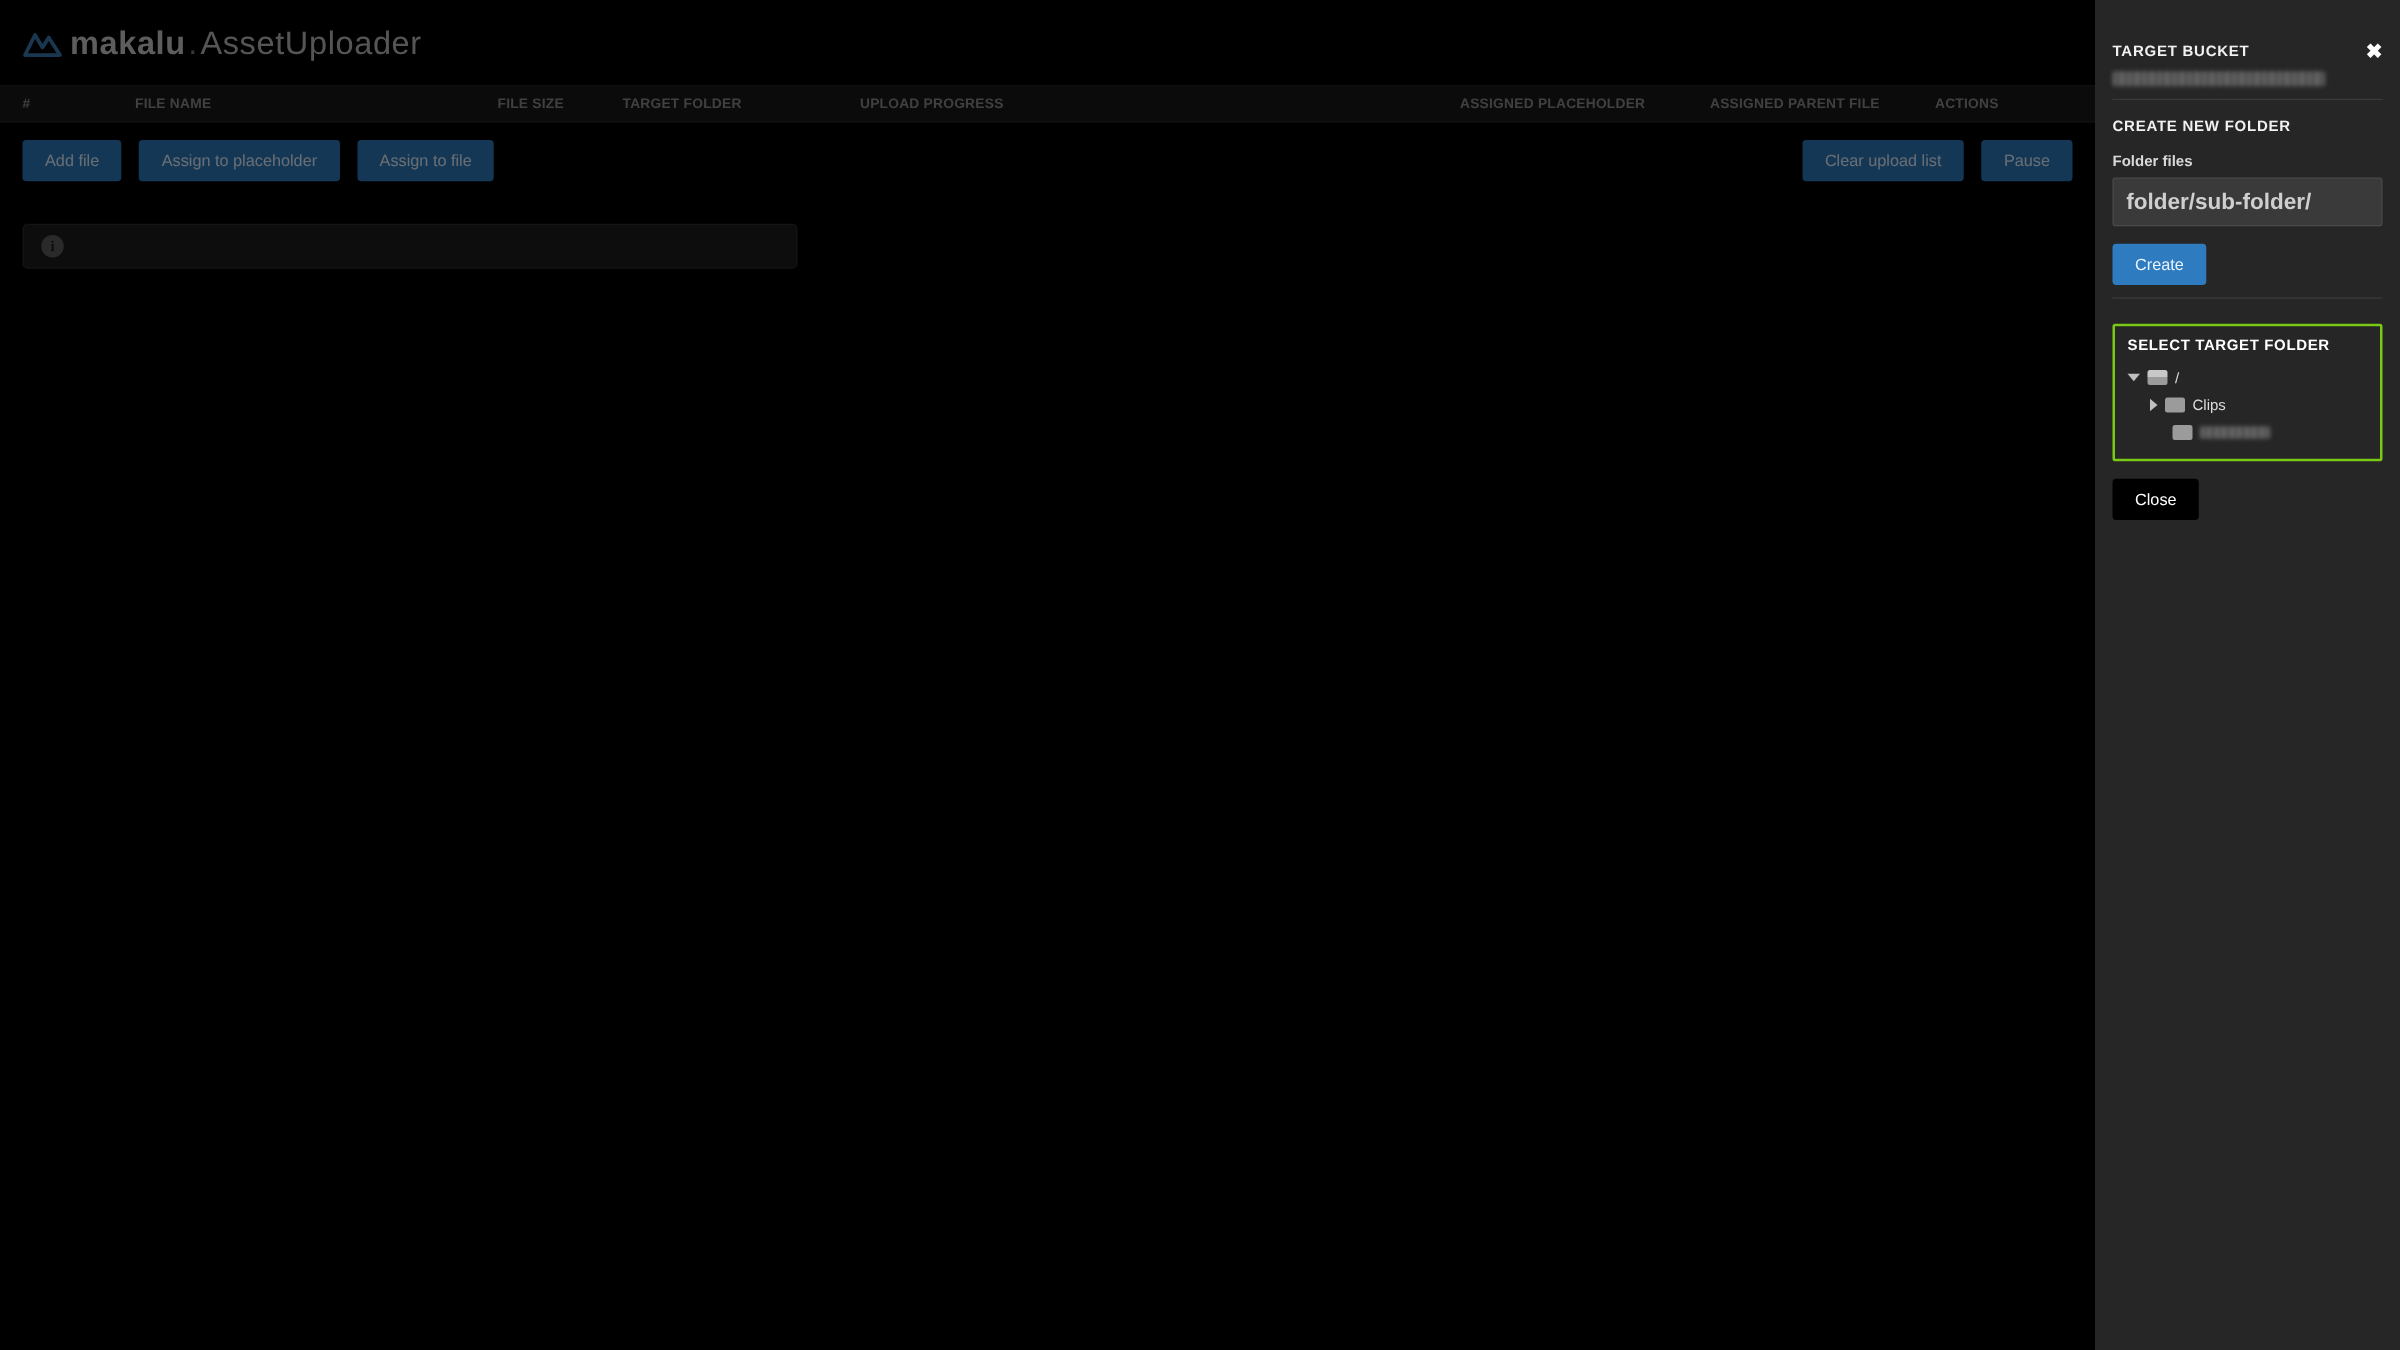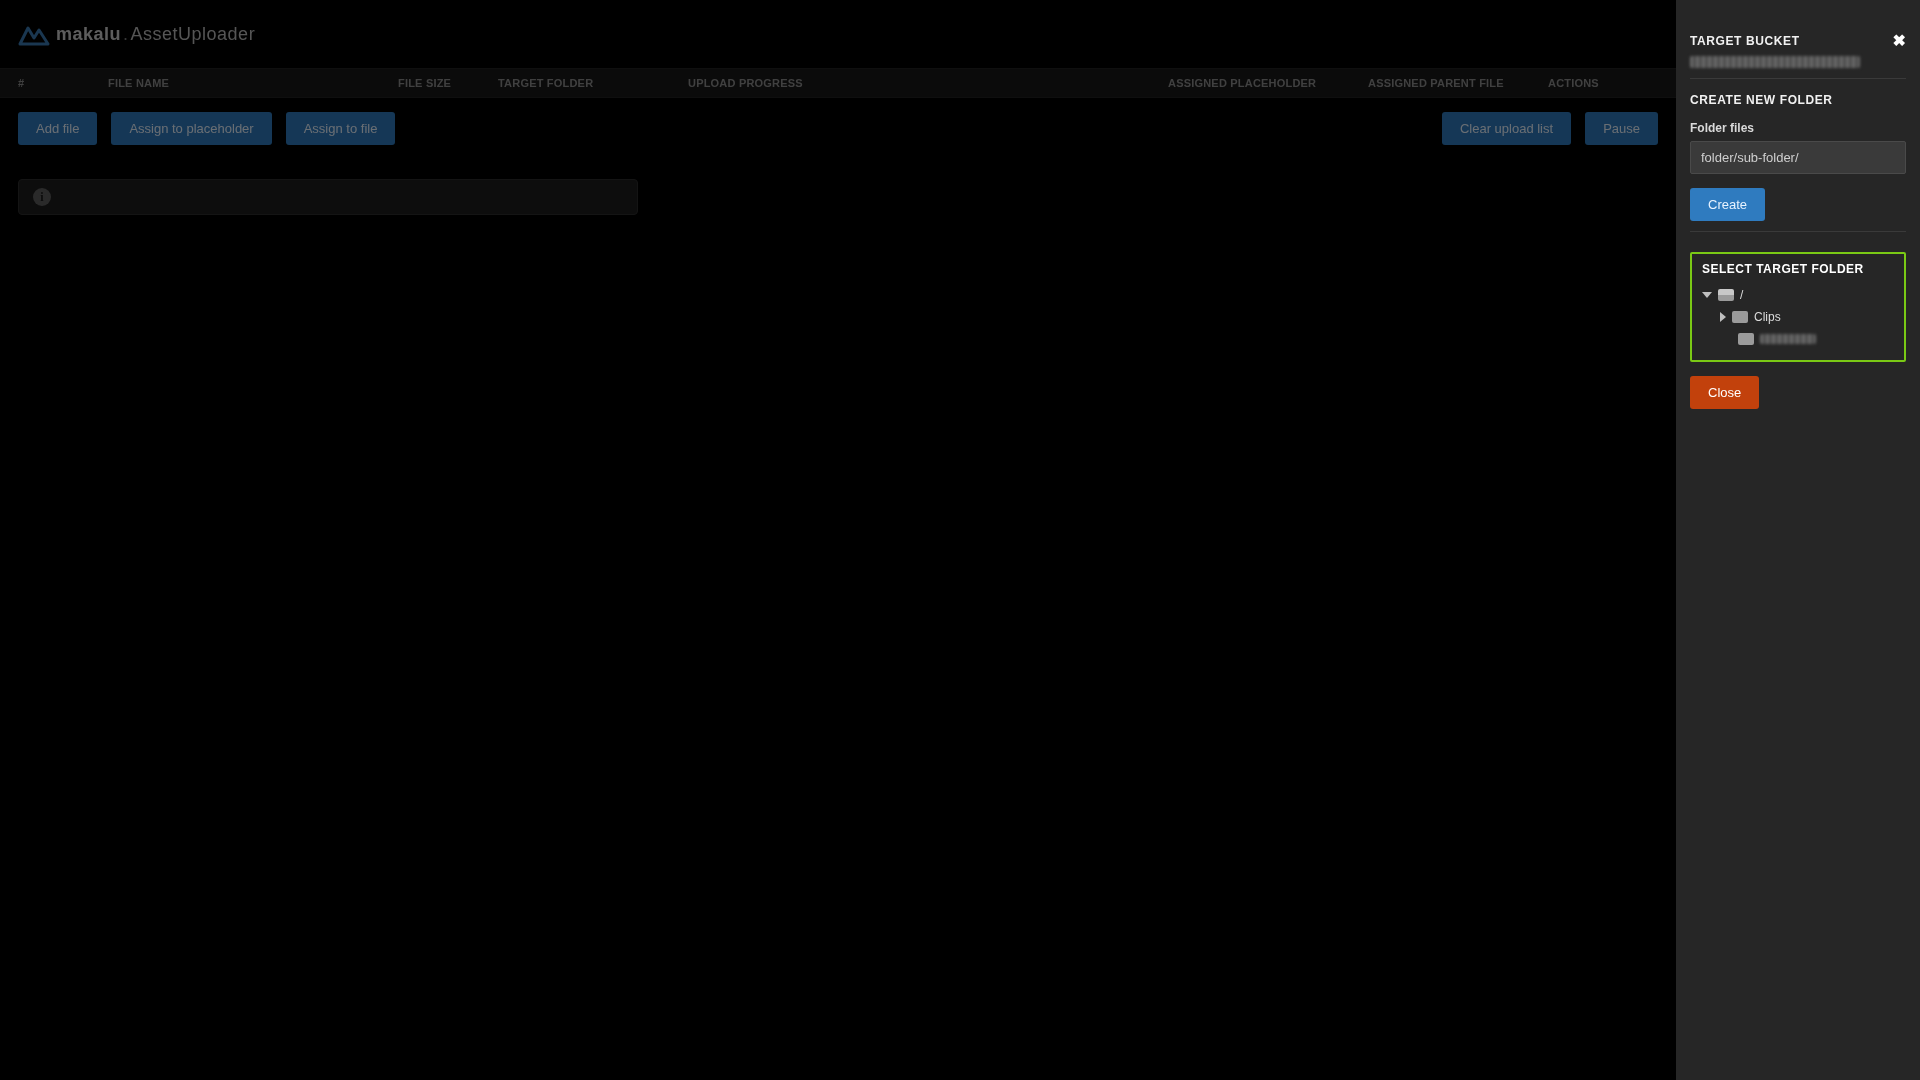--- a/index.html
+++ b/index.html
@@ -40,21 +40,21 @@
     padding: 0 18px;
     background: #000;
   }
   .logo-wrap {
     display: flex;
     align-items: center;
     gap: 6px;
   }
   .logo-icon svg { display: block; }
   .logo-text {
-    font-size: 18px;
+    font-size: 26px;
     letter-spacing: 0.5px;
     color: #b8b8b8;
   }
   .logo-text .bold { font-weight: 700; color: #cfcfcf; }
   .logo-text .dot { color: #7a7a7a; padding: 0 2px; }
   .logo-text .thin { font-weight: 300; color: #bdbdbd; }
 
   
   .contextbar {
     height: 30px;
@@ -171,24 +171,25 @@
     font-size: 12px;
     font-weight: 600;
     color: #d9d9d9;
     margin-bottom: 6px;
   }
   .text-input {
     width: 100%;
     background: #3a3a3a;
     border: 1px solid #4a4a4a;
     color: #f0f0f0;
-    font-size: 13px;
+    font-size: 18px;
     padding: 8px 10px;
     border-radius: 2px;
     margin-bottom: 14px;
+    font-weight: bold;
   }
   .text-input::placeholder { color: #cfcfcf; }
 
   
   .tree-box {
     border: 2px solid #7ac915;
     border-radius: 2px;
     padding: 8px 10px 10px 10px;
     margin-top: 6px;
   }
@@ -230,21 +231,21 @@
     position: relative;
   }
   .folder-ic.open {
     background: linear-gradient(#c8c8c8 50%, #9b9b9b 50%);
   }
   .tree-label { white-space: nowrap; }
   .indent1 { padding-left: 18px; }
   .indent2 { padding-left: 36px; }
 
   .btn.gray {
-    background: #c2410c;
+    background: #000000;
     color: #fff;
     margin-top: 14px;
   }
 </style>
 </head>
 <body>
 
 <div class="app">
   <div class="main">
 

